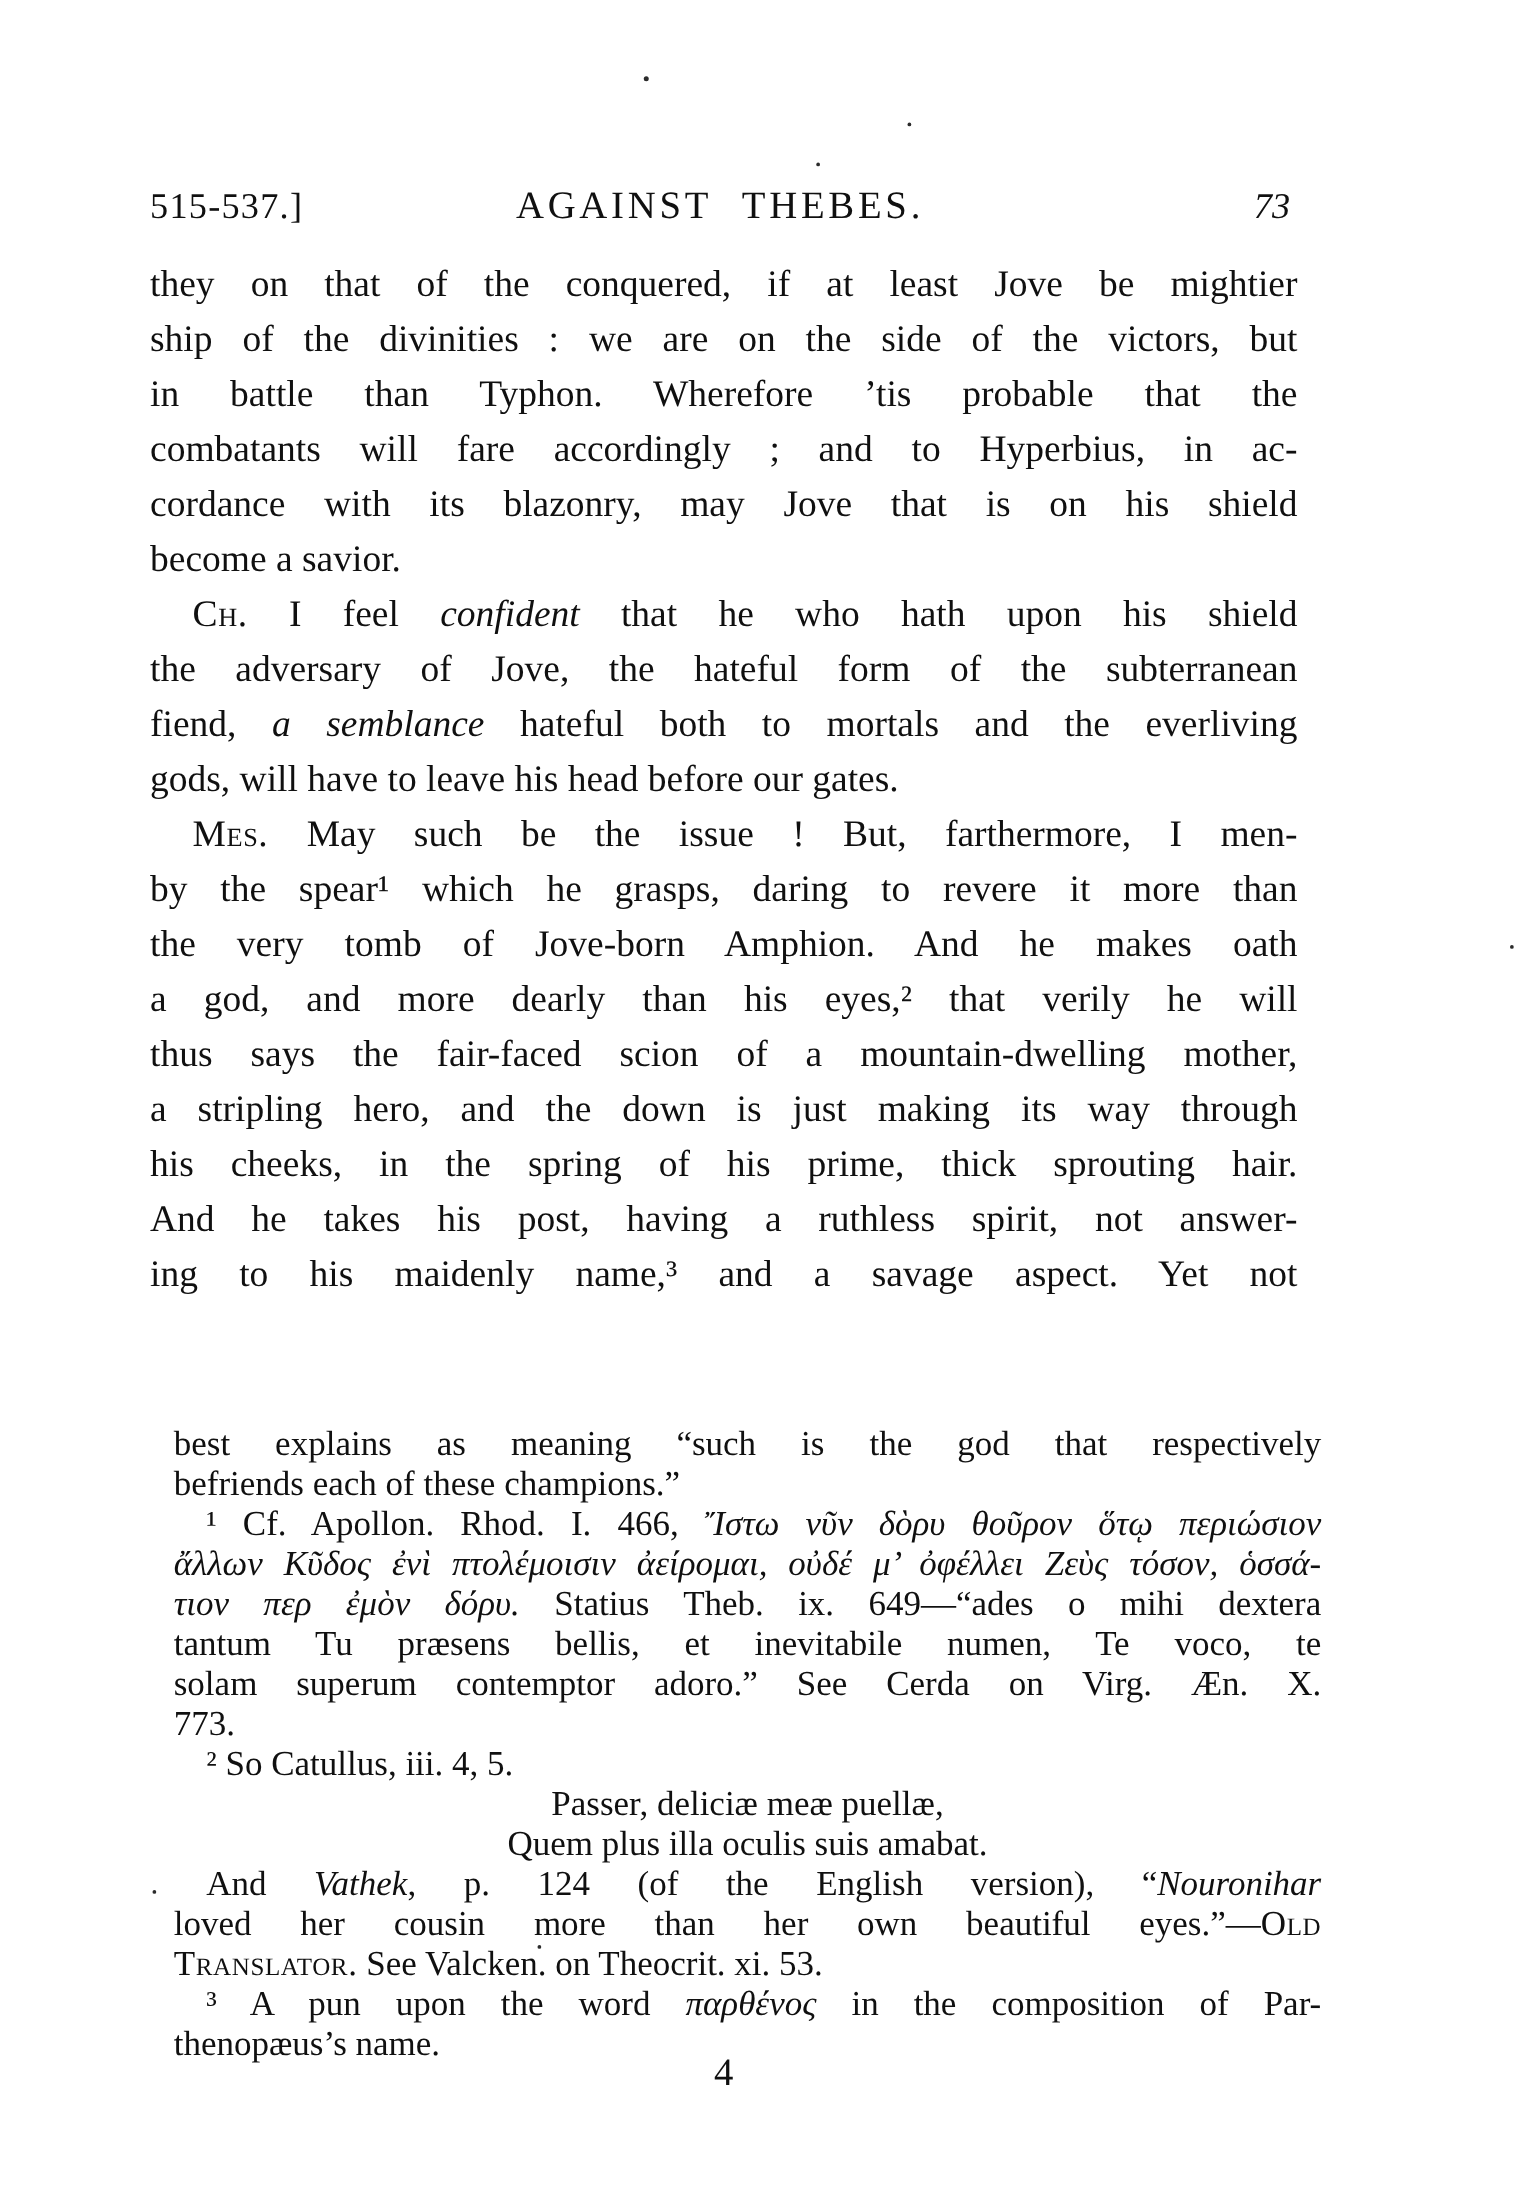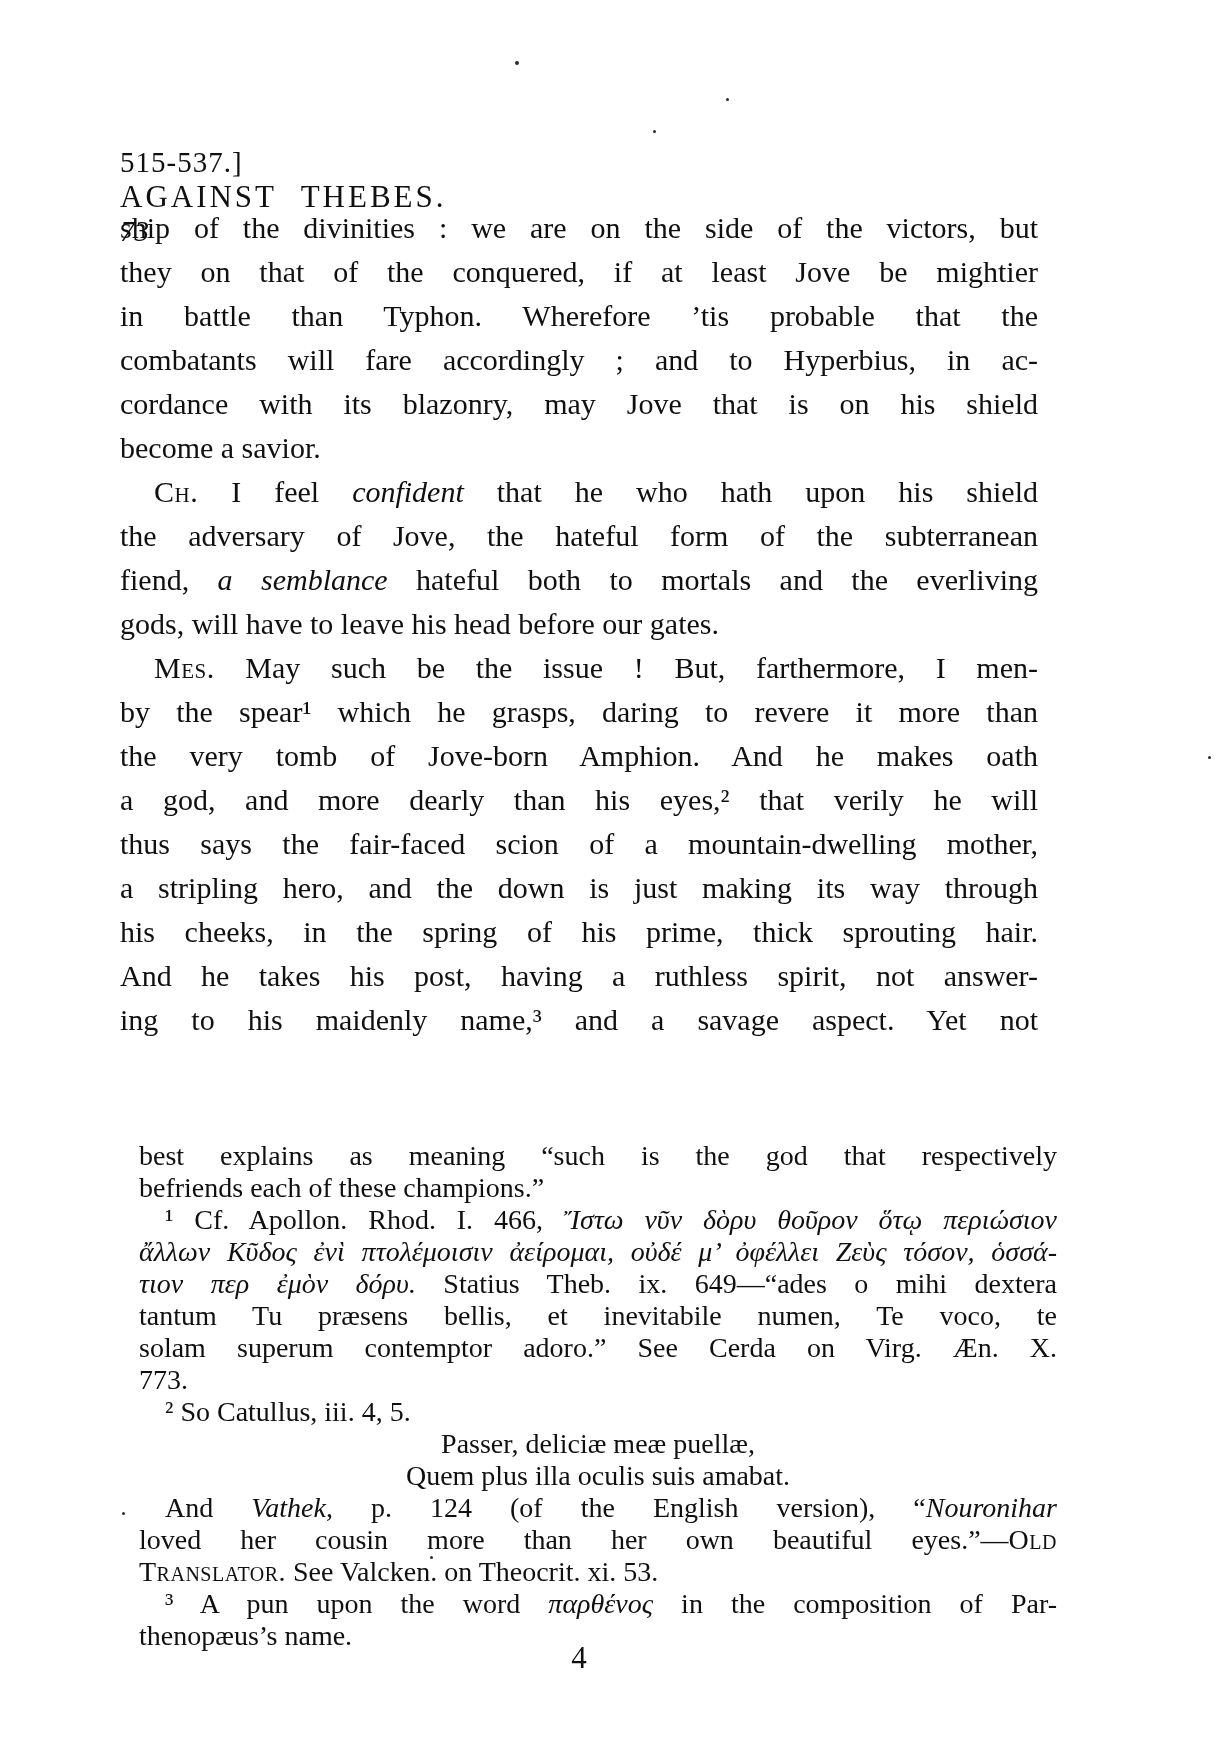--- a/index.html
+++ b/index.html
@@ -8,21 +8,21 @@
     width:1232px;height:1764px;
     margin:0 auto;
     background:#ffffff;
     color:#101010;
     font-family:"Liberation Serif","DejaVu Serif",serif;
     overflow:hidden;
   }
   
   .header{
     position:absolute;top:146px;left:120px;width:918px;
-    display:flex;align-items:baseline;flex-direction:column;
+    display:flex;align-items:baseline;
   }
   .h-left{flex:0 0 24%;font-size:29px;letter-spacing:1px;text-align:left;}
   .h-title{flex:1 1 52%;text-align:center;font-size:31px;letter-spacing:3px;word-spacing:14px;}
   .h-page{flex:0 0 24%;text-align:right;font-size:29px;padding-right:6px;font-style:italic;}
   
   .body-text{
     position:absolute;top:206px;left:120px;width:918px;
     font-size:30px;line-height:44px;
   }
   .fnotes{
@@ -57,22 +57,22 @@
 <div class="page">
 
   <div class="header">
     <span class="h-left">515-537.]</span>
     <span class="h-title">AGAINST THEBES.</span>
     <span class="h-page">73</span>
   </div>
 
   <div class="body-text">
       <div class="para">
+        <div class="tline just">they on that of the conquered, if at least Jove be mightier</div>
         <div class="tline just">ship of the divinities : we are on the side of the victors, but</div>
-        <div class="tline just">they on that of the conquered, if at least Jove be mightier</div>
         <div class="tline just">in battle than Typhon.  Wherefore ’tis probable that the</div>
         <div class="tline just">combatants will fare accordingly ; and to Hyperbius, in ac-</div>
         <div class="tline just">cordance with its blazonry, may Jove that is on his shield</div>
         <div class="tline">become a savior.</div>
       </div>
       <div class="para">
         <div class="tline just indent"><span class="sc">Ch.</span> I feel <span class="it">confident</span> that he who hath upon his shield</div>
         <div class="tline just">the adversary of Jove, the hateful form of the subterranean</div>
         <div class="tline just">fiend, <span class="it">a semblance</span> hateful both to mortals and the everliving</div>
         <div class="tline">gods, will have to leave his head before our gates.</div>

